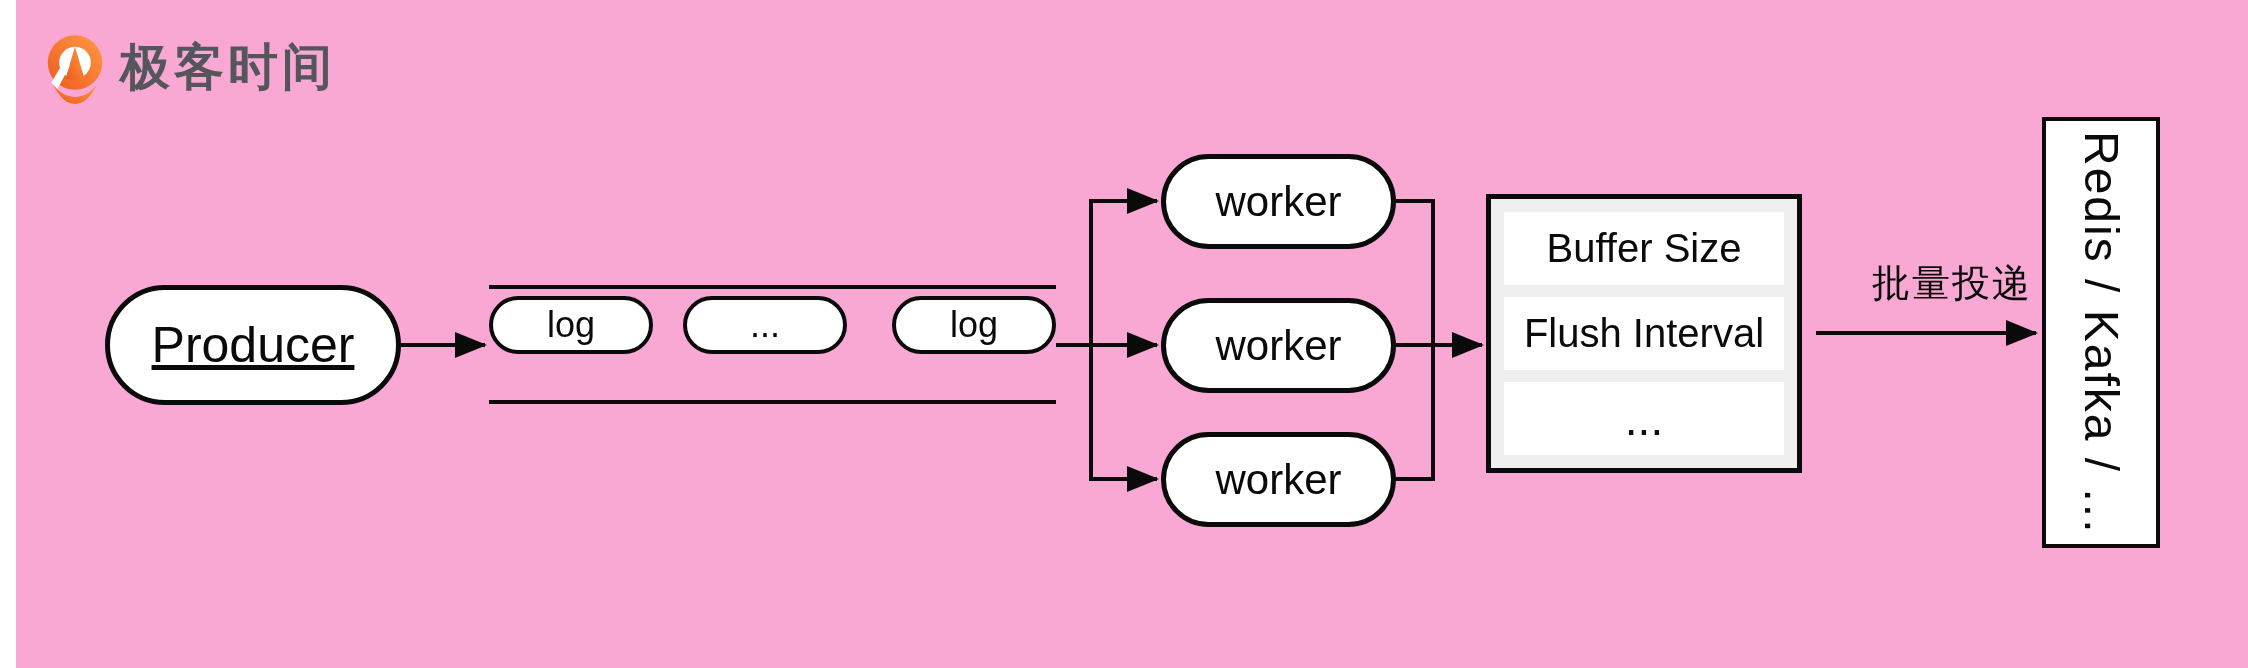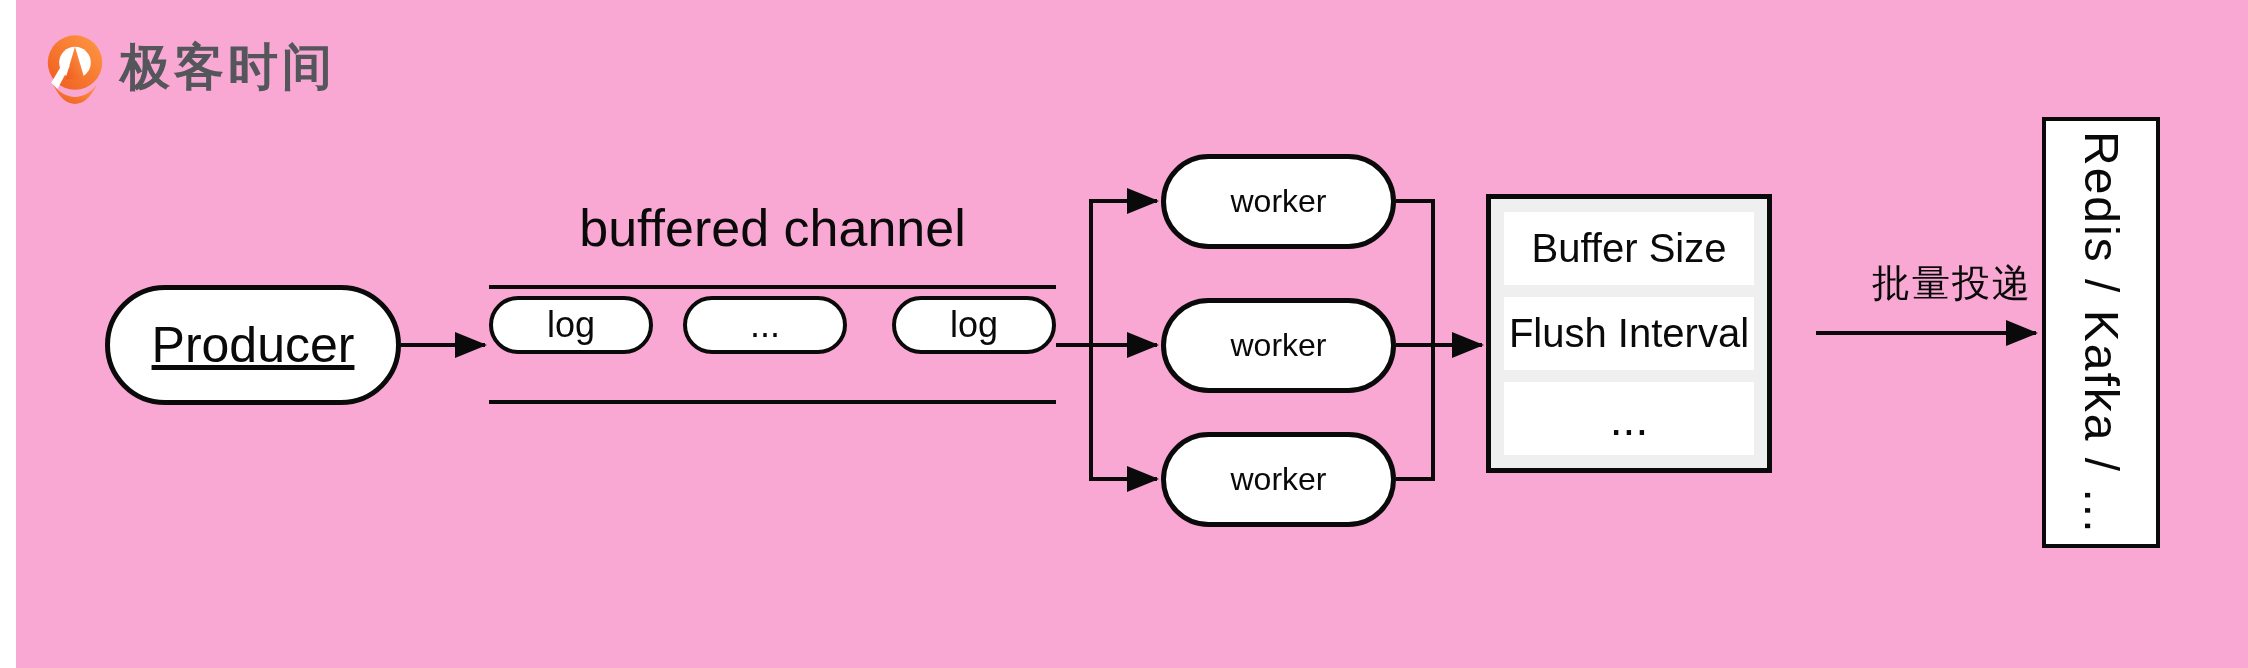--- a/index.html
+++ b/index.html
@@ -79,30 +79,30 @@
     font-size: 36px;
   }
   .pill-1 { left: 473px; }
   .pill-2 { left: 667px; }
   .pill-3 { left: 876px; }
 
   .worker {
     left: 1145px;
     width: 235px; height: 95px;
     border-radius: 48px;
-    font-size: 32px;
+    font-size: 42px;
   }
   .worker-1 { top: 154px; }
   .worker-2 { top: 298px; }
   .worker-3 { top: 432px; }
 
   .config-box {
     position: absolute;
     left: 1470px; top: 194px;
-    width: 286px; height: 279px;
+    width: 316px; height: 279px;
     border: 5px solid #0a0a0a;
     background: #efefef;
     padding: 13px;
     display: flex;
     flex-direction: column;
     gap: 12px;
   }
   .config-row {
     flex: 1;
     background: #ffffff;
@@ -178,21 +178,20 @@
     <path class="wire" d="M1417,199 L1417,481"></path>
     <path class="wire" d="M1380,345 L1466,345" marker-end="url(#ah)"></path>
 
     <path class="wire" d="M1800,333 L2020,333" marker-end="url(#ah)"></path>
   </svg>
 
   <div class="node producer">
     <span>Producer</span>
   </div>
 
-  <div class="channel-title">buffered channel</div>
 
   <div class="node pill pill-1">
     <span>log</span>
   </div>
   <div class="node pill pill-2">
     <span>...</span>
   </div>
   <div class="node pill pill-3">
     <span>log</span>
   </div>

